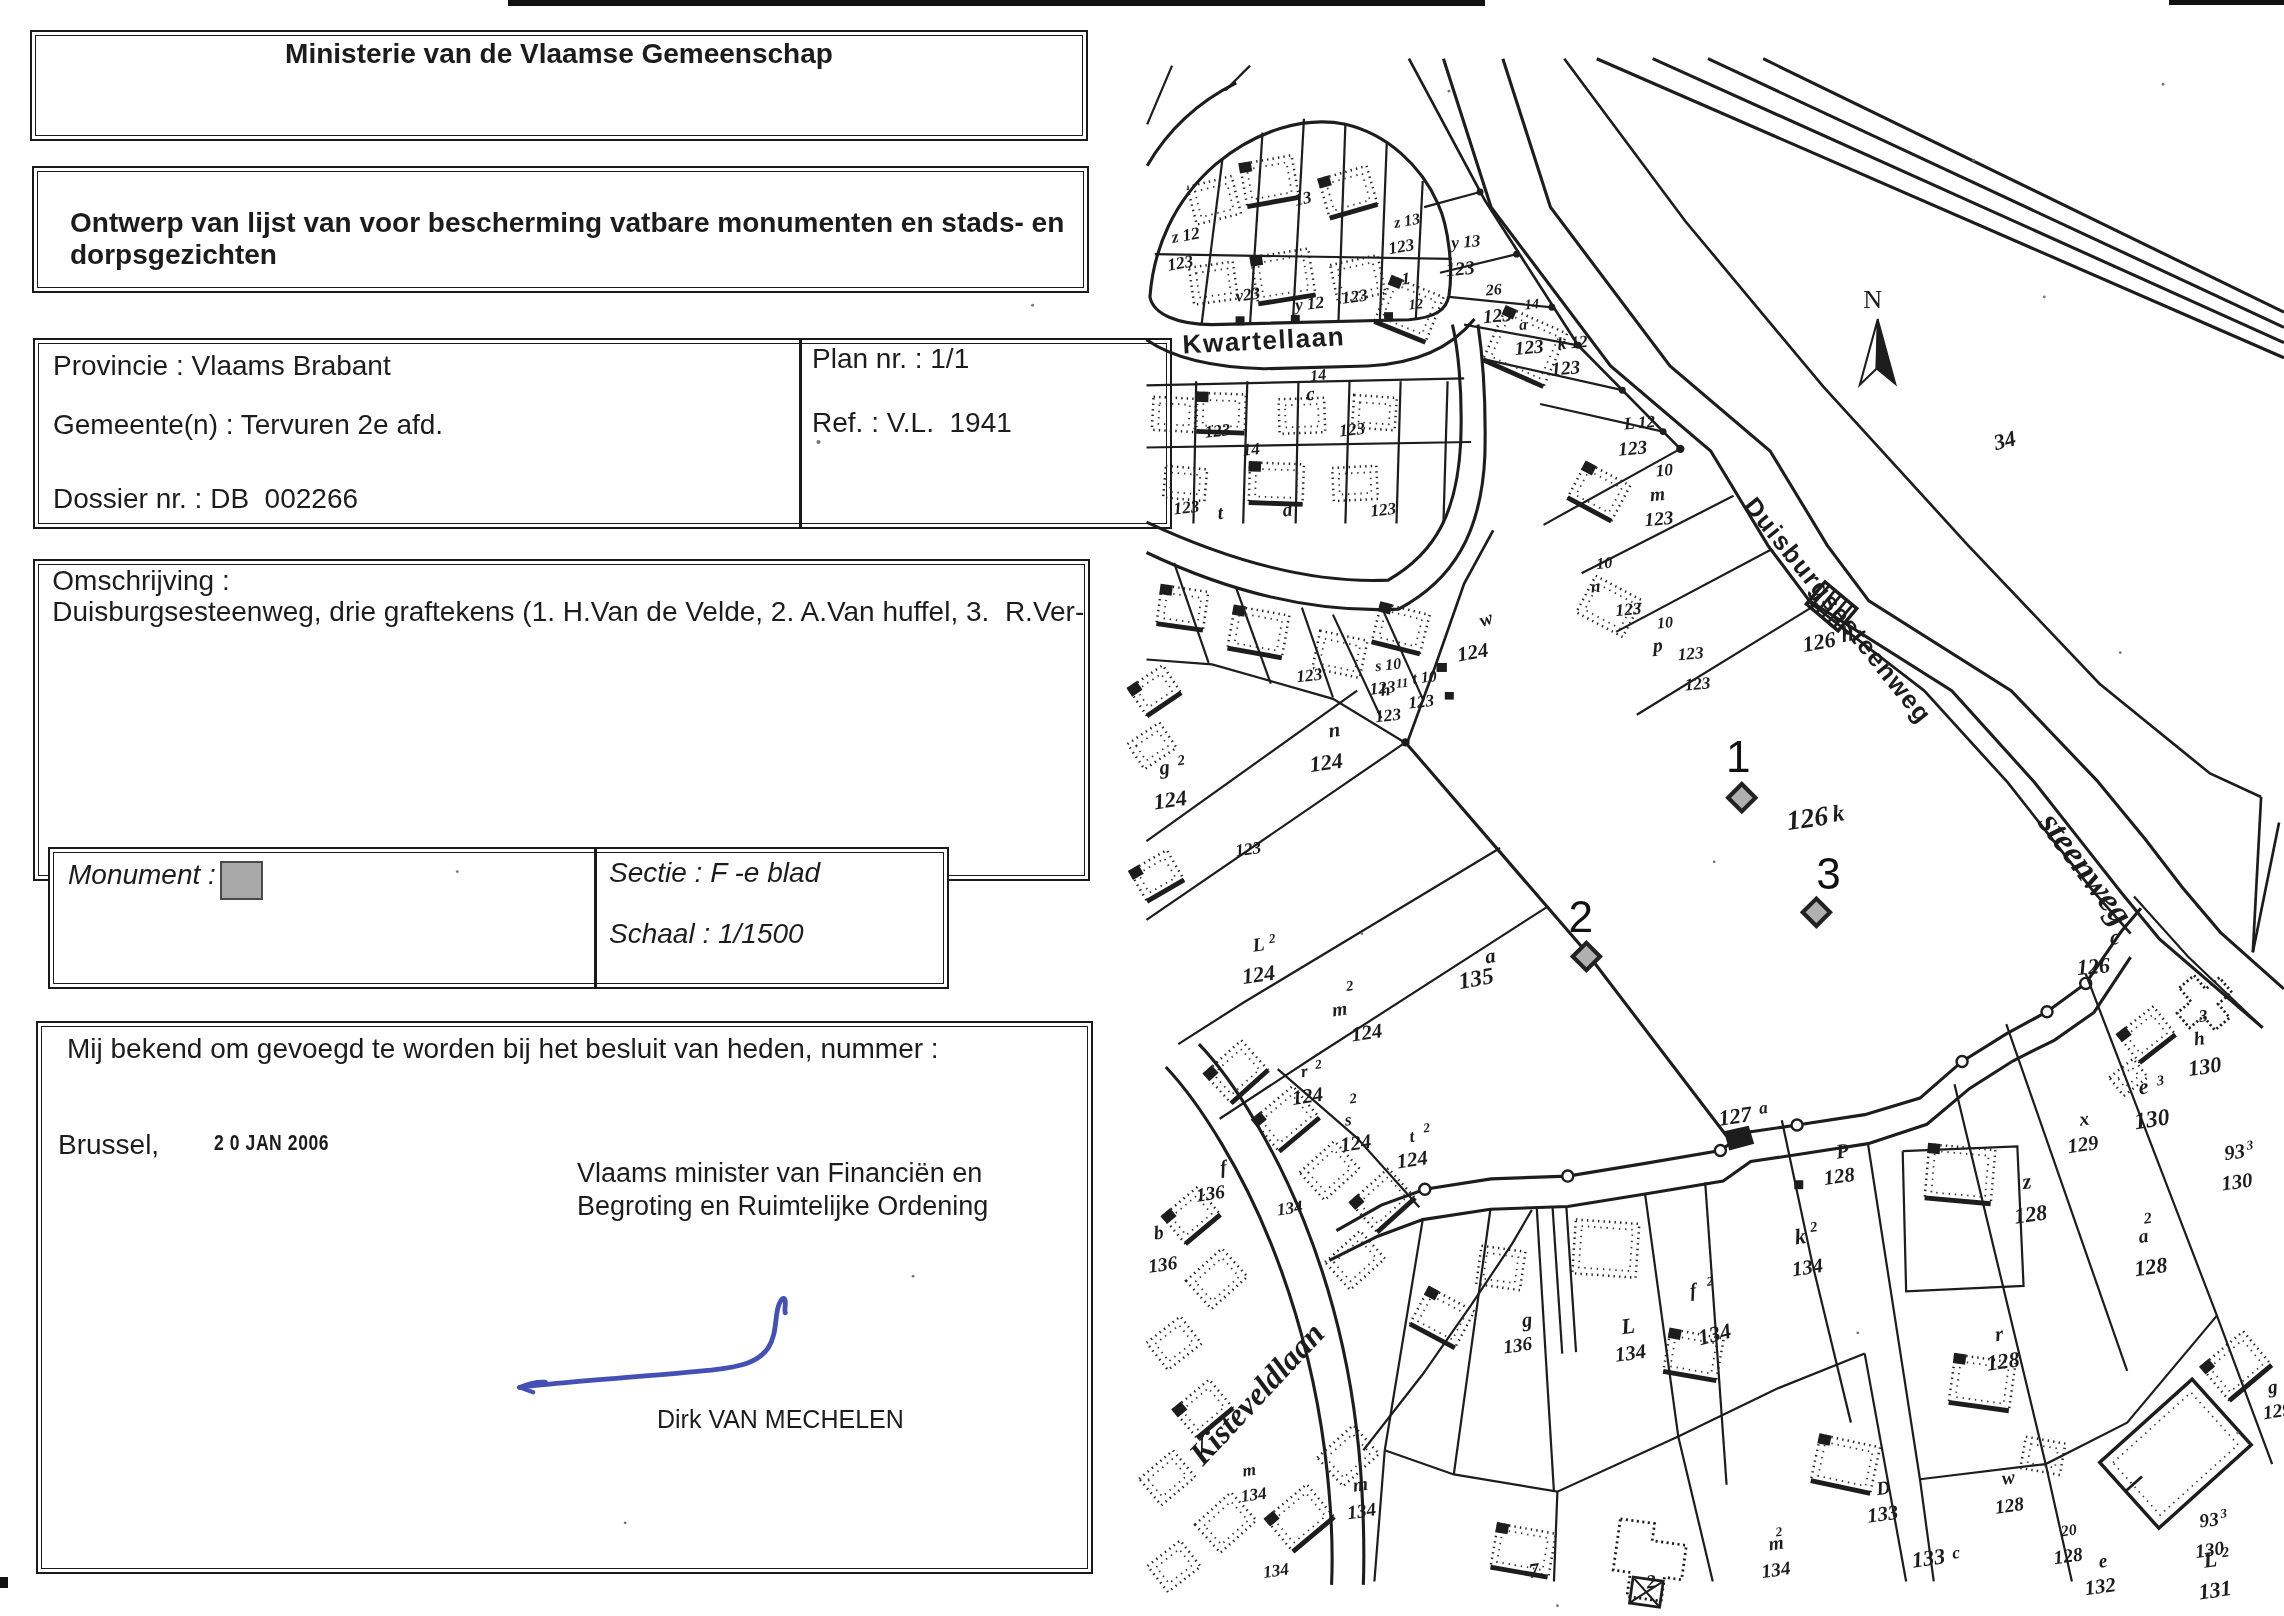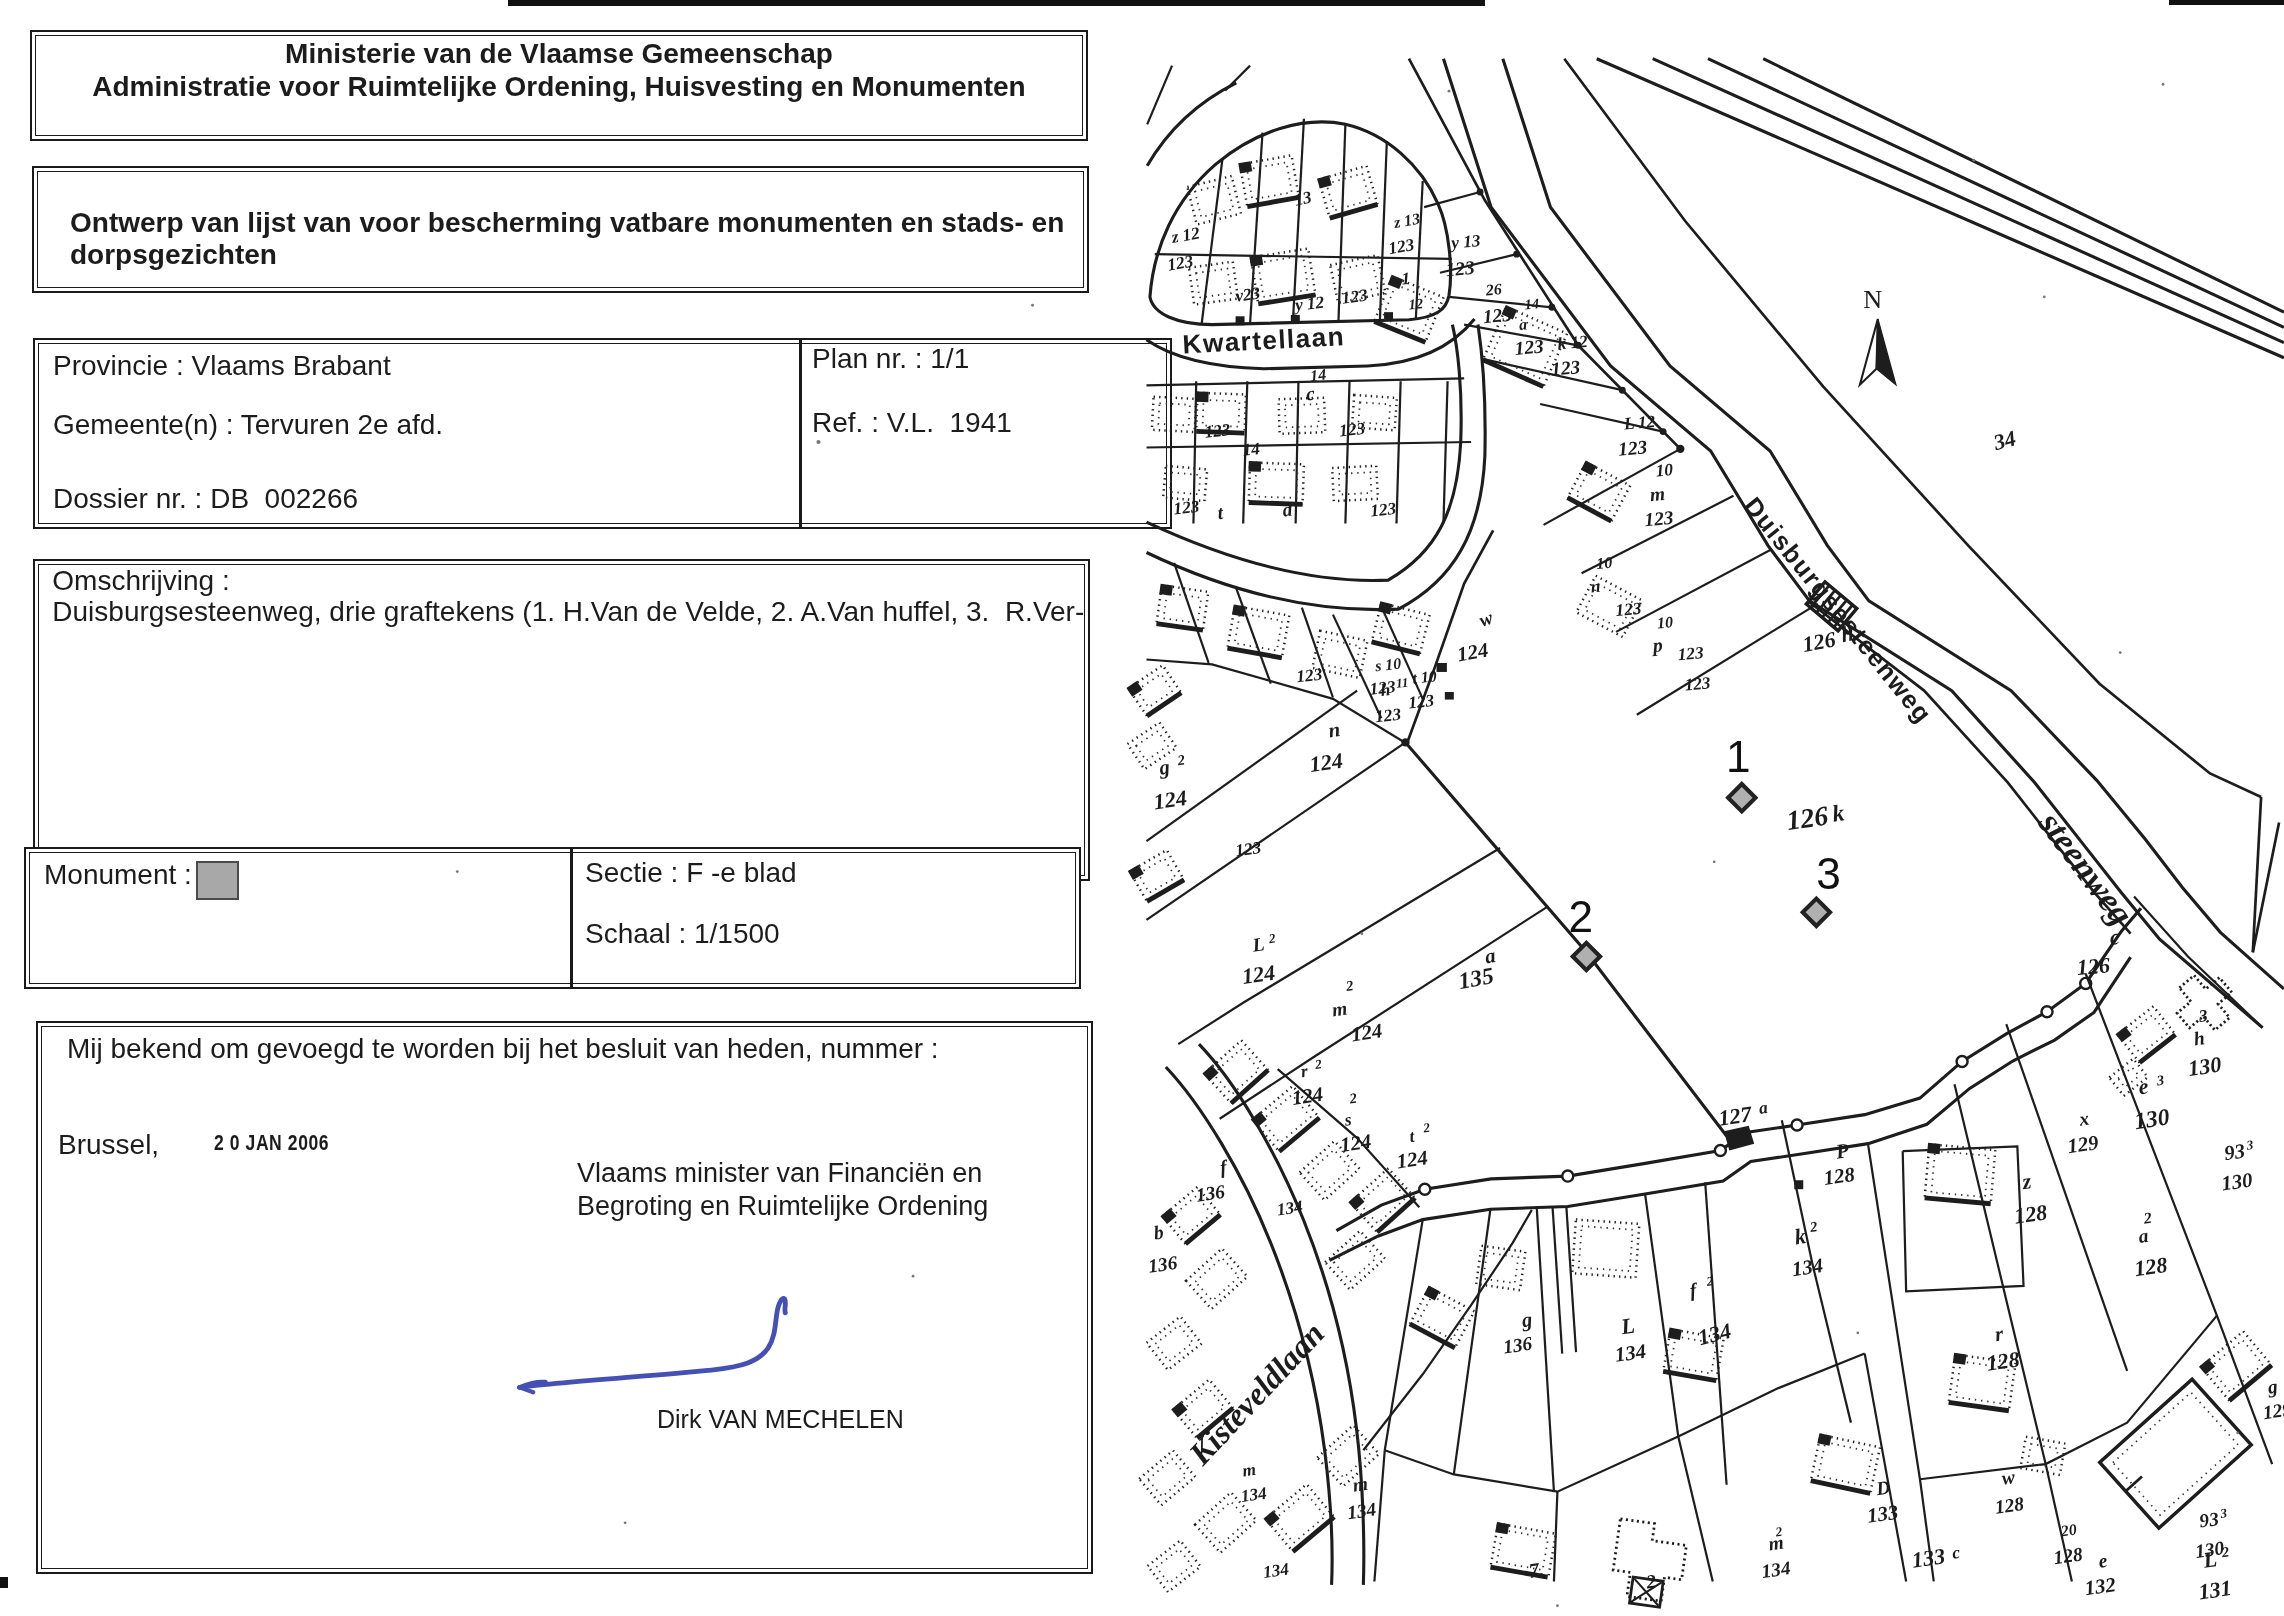--- a/index.html
+++ b/index.html
@@ -16,21 +16,20 @@
 
   <div style="position:absolute;left:508px;top:0;width:977px;height:6.2px;background:#111;"></div>
 
   <div style="position:absolute;left:2169px;top:0;width:115px;height:4.8px;background:#111;"></div>
 
   <div style="position:absolute;left:0px;top:1577px;width:8.3px;height:11px;background:#111;"></div>
 
   <div class="box" style="left:30px;top:30px;width:1058px;height:111px;padding-left:44px;">
     <div class="inner"></div>
     <div class="t b" style="left:0;right:0;top:5.5px;text-align:center;font-size:28px;">Ministerie van de Vlaamse Gemeenschap</div>
-    <div class="t b" style="left:0;right:0;top:39px;text-align:center;font-size:28px;">Administratie voor Ruimtelijke Ordening, Huisvesting en Monumenten</div>
   </div>
 
   <div class="box" style="left:32px;top:166px;width:1057px;height:127px;">
     <div class="inner"></div>
     <div class="t b" style="left:36px;top:39px;font-size:28px;">Ontwerp van lijst van voor bescherming vatbare monumenten en stads- en</div>
     <div class="t b" style="left:36px;top:71px;font-size:28px;">dorpsgezichten</div>
   </div>
 
   <div class="box" style="left:33px;top:338px;width:1139px;height:191px;padding-left:32px;">
     <div class="inner"></div>
@@ -41,21 +40,21 @@
     <div class="t" style="left:777px;top:2.8px;">Plan nr. : 1/1</div>
     <div class="t" style="left:777px;top:67px;">Ref. : V.L.&nbsp;&nbsp;1941</div>
   </div>
 
   <div class="box" style="left:33px;top:559px;width:1057px;height:322px;">
     <div class="inner"></div>
     <div class="t" style="left:17.3px;top:4.1px;">Omschrijving :</div>
     <div class="t" style="left:17.3px;top:35px;">Duisburgsesteenweg, drie graftekens (1. H.Van de Velde, 2. A.Van huffel, 3.&nbsp;&nbsp;R.Ver-</div>
   </div>
 
-  <div class="box" style="left:24px;top:847px;width:1057px;height:142px;">
+  <div class="box" style="left:48px;top:847px;width:901px;height:142px;font-style:italic;">
     <div class="inner"></div>
     <div style="position:absolute;left:544px;top:0;width:2.8px;height:100%;background:#1a1a1a;"></div>
     <div class="t" style="left:18px;top:10.4px;">Monument :</div>
 
     <div style="position:absolute;left:170px;top:12.4px;width:39px;height:35px;background:#a8a8a8;border:2.8px solid #4a4a4a;"></div>
     <div class="t" style="left:559px;top:7.6px;">Sectie : F -e blad</div>
     <div class="t" style="left:559px;top:69px;">Schaal : 1/1500</div>
   </div>
 
   <div class="box" style="left:36px;top:1021px;width:1057px;height:553px;">

